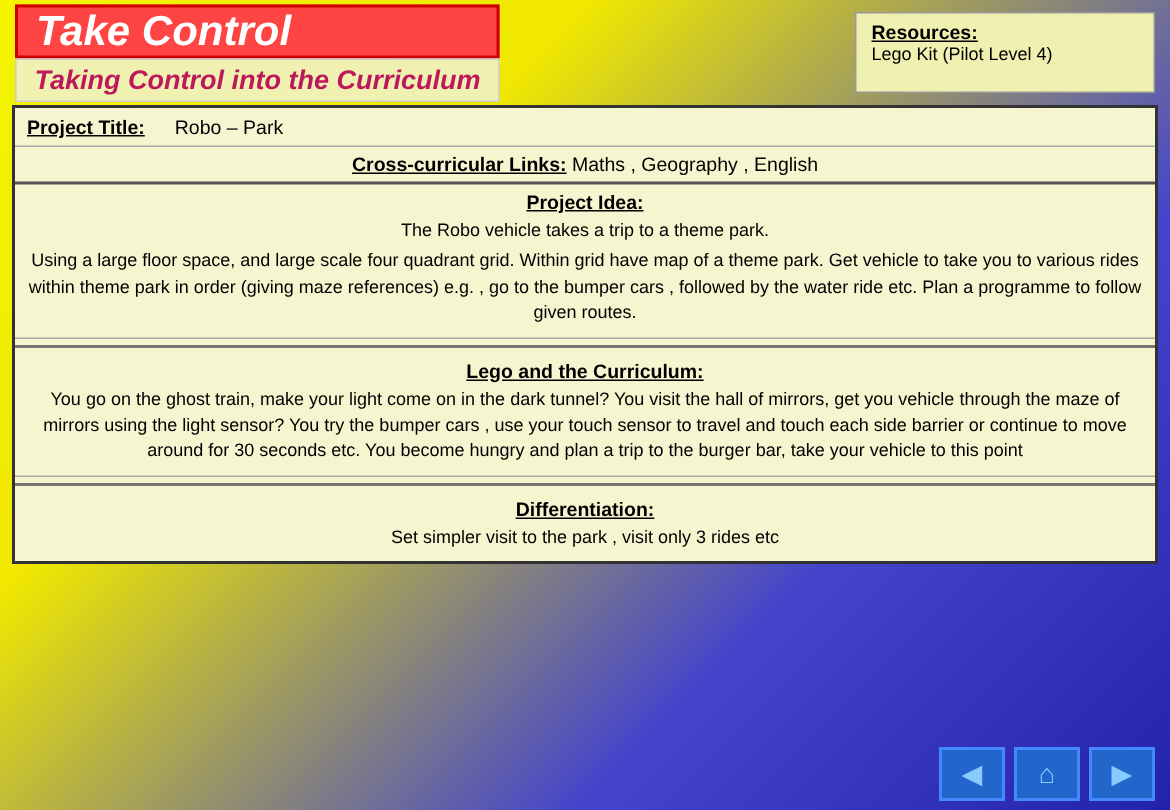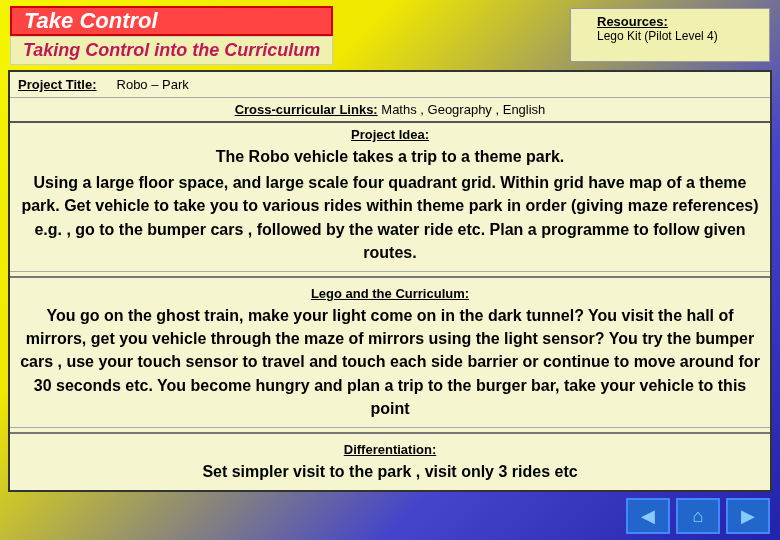--- a/index.html
+++ b/index.html
@@ -22,41 +22,41 @@
 
     .title-block {
       display: flex;
       flex-direction: column;
       justify-content: center;
     }
 
     .take-control-box {
       background: #ff4444;
       color: #fff;
-      font-size: 22px;
+      font-size: 28px;
       font-weight: bold;
       padding: 0 12px;
       border: 2px solid #cc0000;
       font-style: italic;
     }
 
     .subtitle-box {
       background: #f0f0b0;
       color: #be185d;
       font-size: 18px;
       font-weight: bold;
       padding: 3px 12px;
       border: 1px solid #ccc;
       font-style: italic;
     }
 
     .resources-box {
       background: #f0f0b0;
       border: 1px solid #999;
-      padding: 5px 26px;
+      padding: 5px 10px;
       min-width: 200px;
       margin-left: auto;
       font-size: 12px;
     }
 
     .resources-title {
       font-weight: bold;
       font-size: 13px;
       text-decoration: underline;
     }
@@ -101,24 +101,23 @@
     }
 
     .section-heading {
       font-weight: bold;
       text-decoration: underline;
       font-size: 13px;
       margin-bottom: 3px;
     }
 
     .section-text {
-      font-size: 16px;
+      font-size: 12px;
       line-height: 1.45;
       margin-bottom: 3px;
-      font-weight: bold;
     }
 
     .section-divider {
       border-top: 2px solid #777;
       margin: 4px 0;
     }
 
     .footer {
       position: absolute;
       bottom: 6px;

